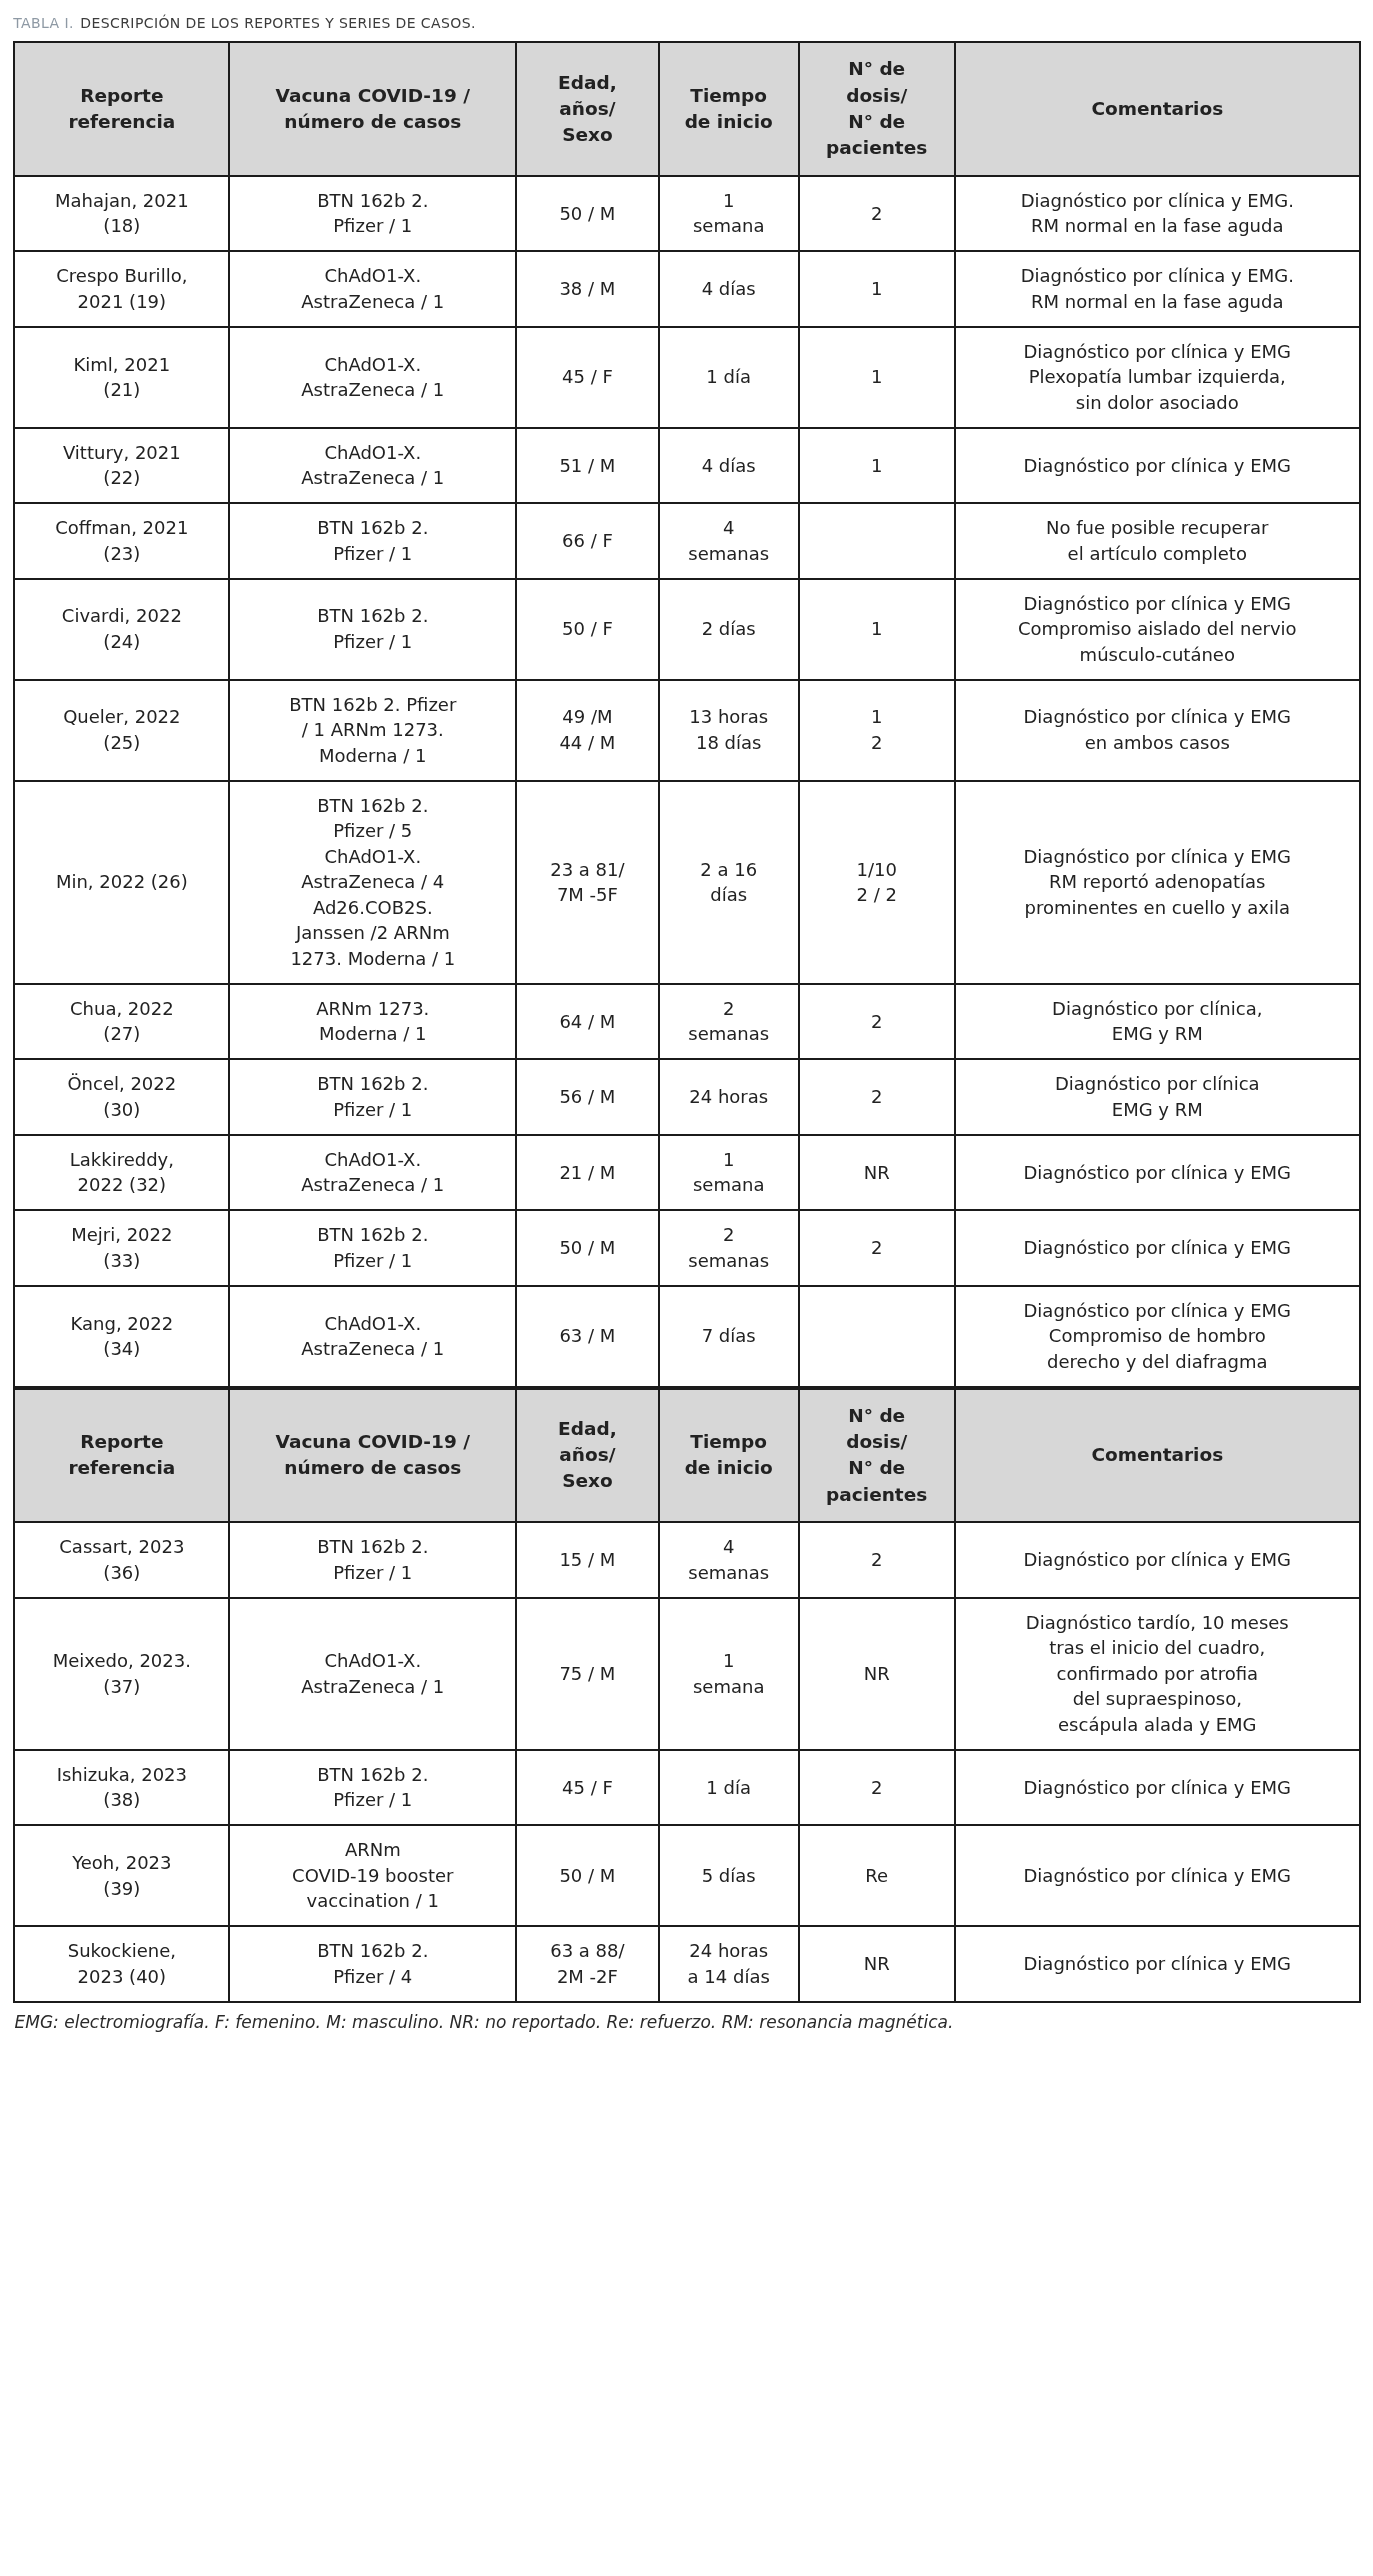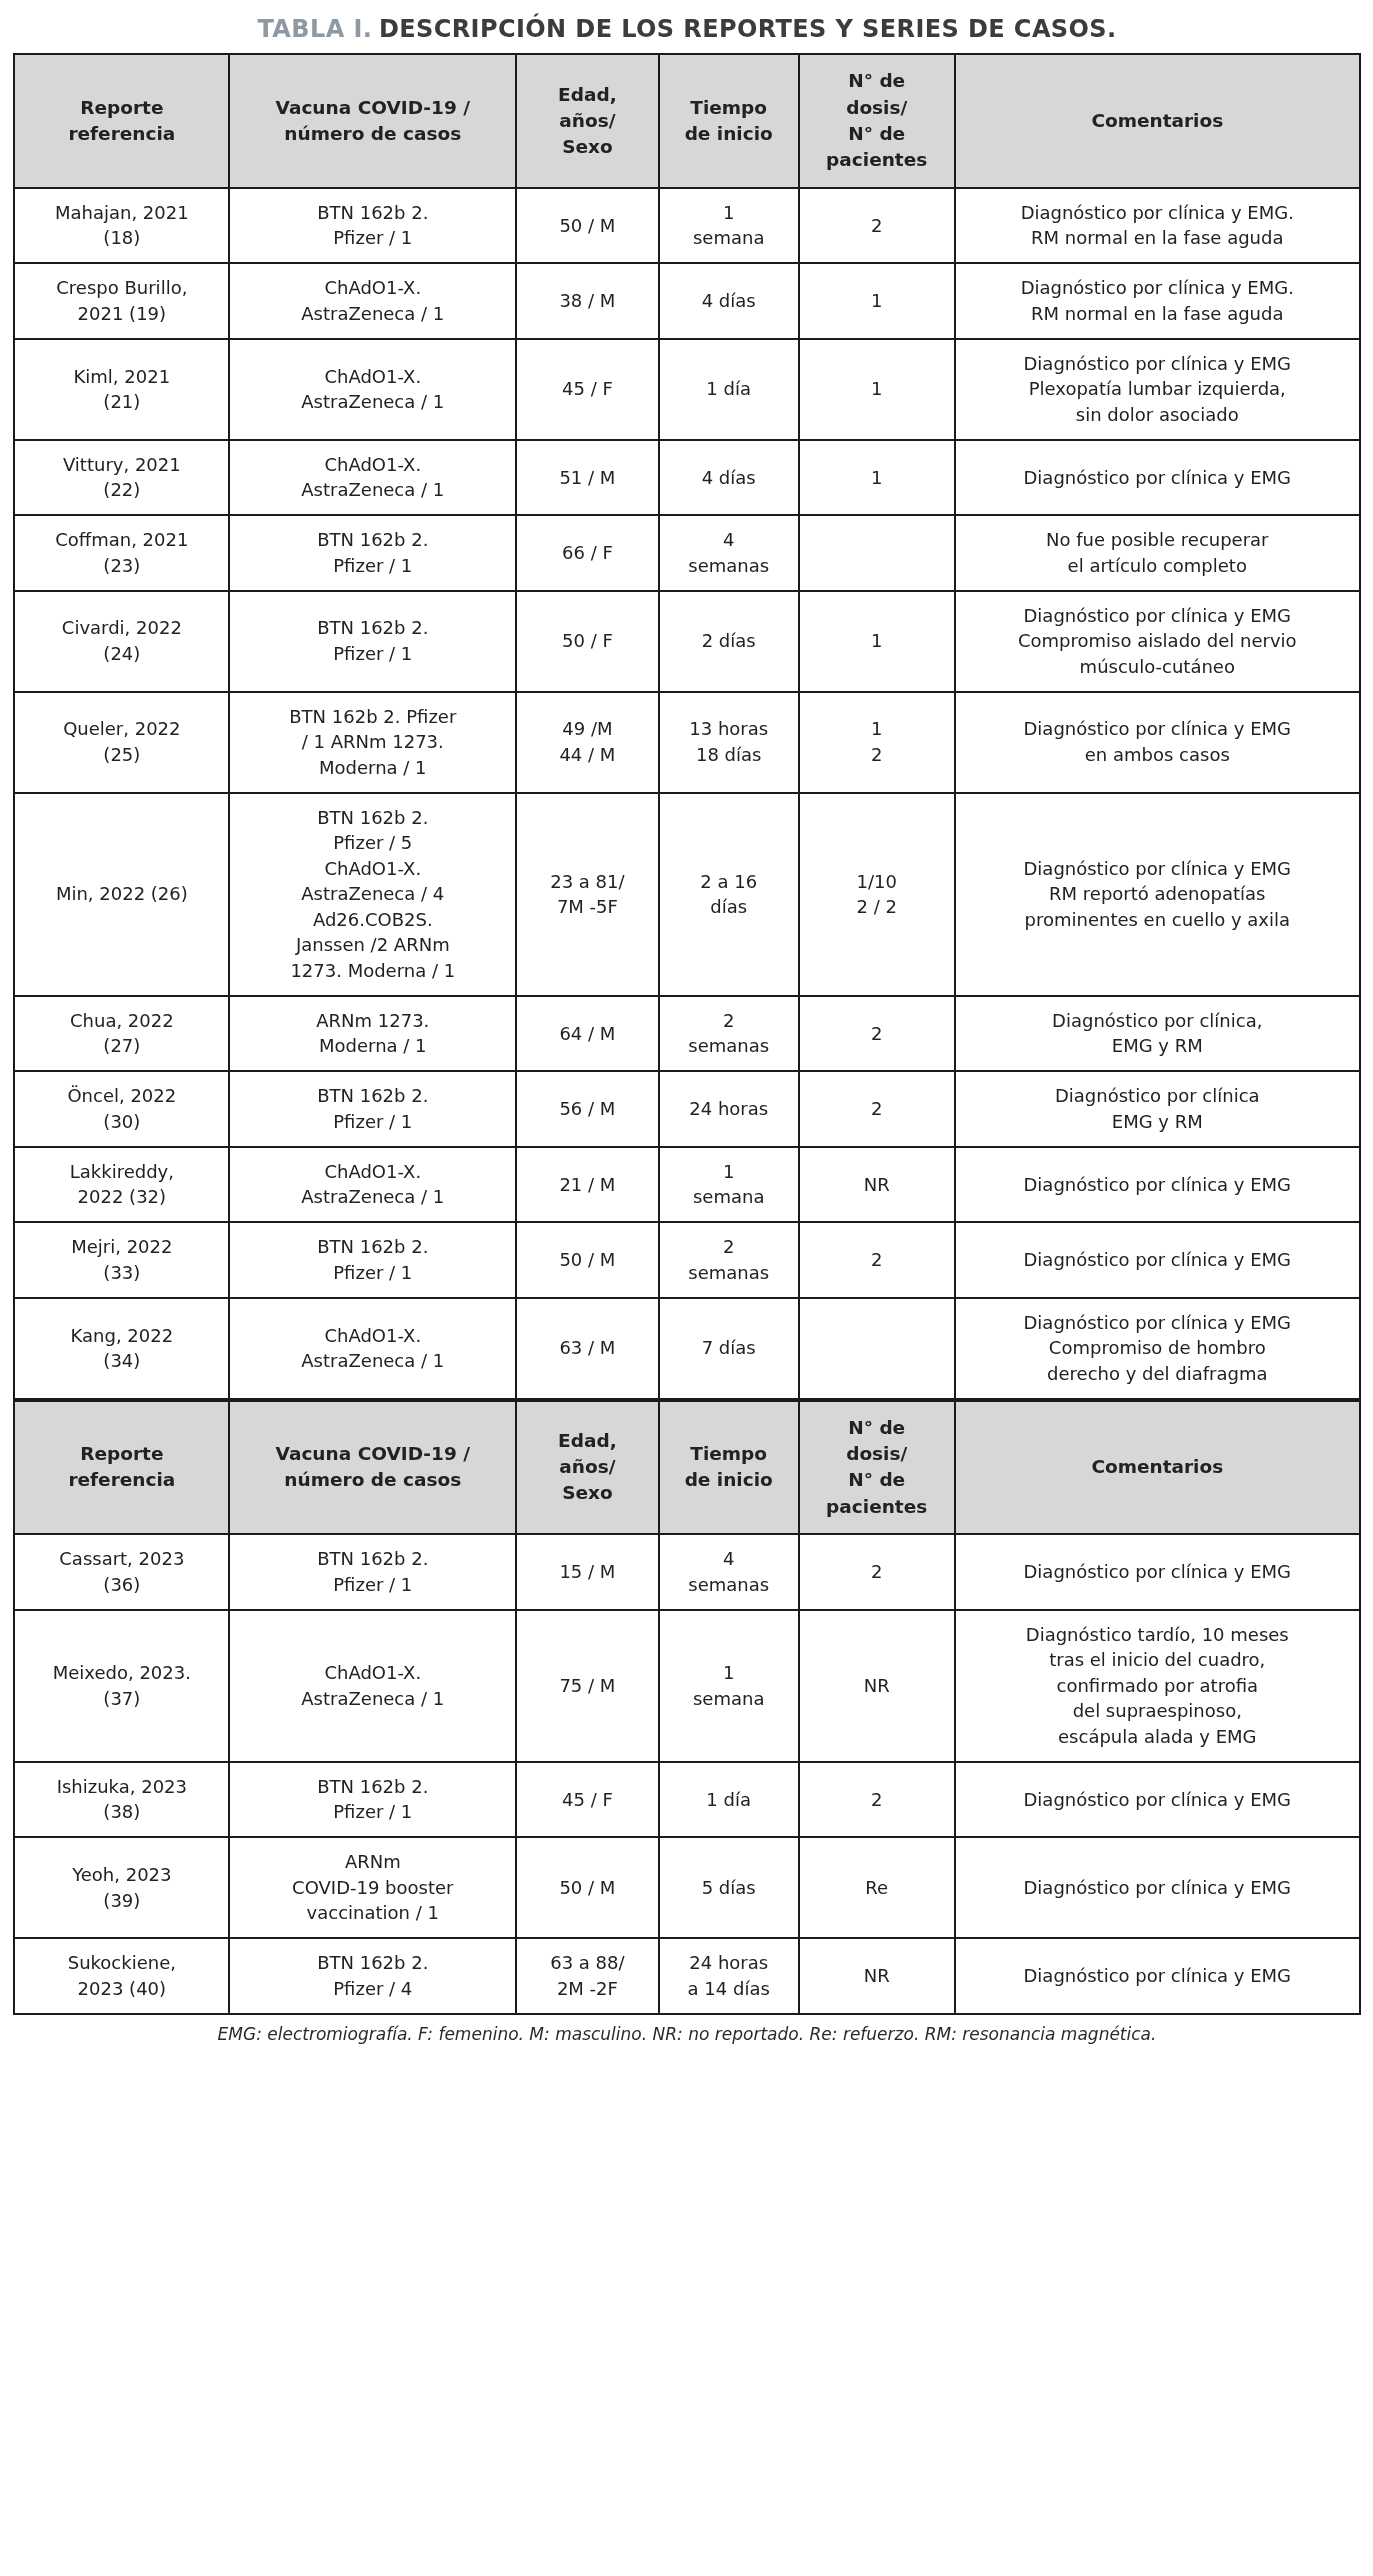--- a/index.html
+++ b/index.html
@@ -5,23 +5,23 @@
   * { margin: 0; padding: 0; box-sizing: border-box; }
   html, body { background: #ffffff; }
   body {
     width: 1374px;
     min-height: 2576px;
     font-family: "DejaVu Sans", "Liberation Sans", sans-serif;
     color: #1e1e1e;
   }
   .page { padding: 9.3px 13.2px 6.6px 13.2px; }
   .title {
-    text-align: center;
-    font-size: 24px;
-    font-weight: bold;
+    text-align: left;
+    font-size: 14px;
+    font-weight: normal;
     letter-spacing: 0.4px;
     padding: 5.3px 0 10.6px 0;
   }
   .title-label { color: #8e99a4; margin-right: 6.6px; }
   .title-text  { color: #3c3c3c; }
   table.report-table {
     width: 100%;
     border-collapse: collapse;
     border: 2.6px solid #1b1b1b;
     table-layout: fixed;
@@ -45,21 +45,21 @@
     font-size: 18px;
     padding: 11.2px 8px;
     color: #222222;
   }
   tr.section-start th { border-top: 4px solid #1b1b1b; }
   .footnote {
     font-style: italic;
     font-size: 17px;
     color: #2a2a2a;
     padding: 9.3px 1.3px 0 1.3px;
-    text-align: center;
+    text-align: left;
   }
 </style>
 </head>
 <body>
 
 <div class="page">
 
   <div class="title">
     <span class="title-label">TABLA I.</span><span class="title-text">DESCRIPCIÓN DE LOS REPORTES Y SERIES DE CASOS.</span>
   </div>

